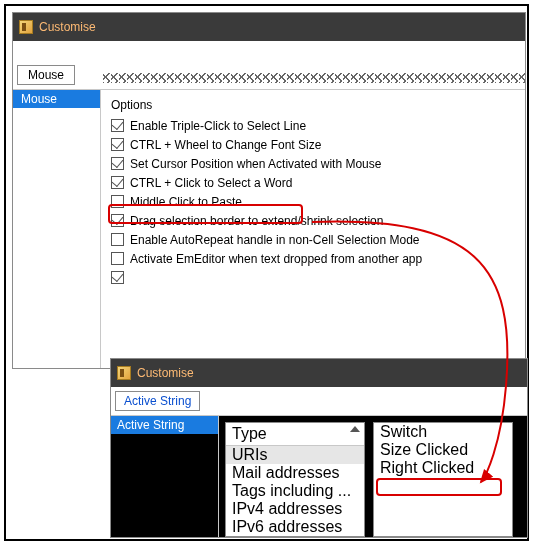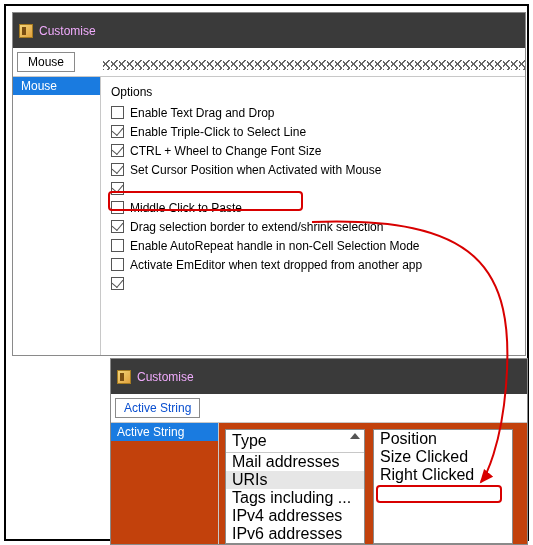--- a/index.html
+++ b/index.html
@@ -25,22 +25,22 @@
   
   
   .win1 {
     position: absolute;
     left: 6px; top: 6px;
     width: 514px;
     border: 1px solid #8a8a8a;
   }
   .titlebar {
     background: #3a3a3a;
-    color: #f0abfc;
-    height: 35px;
+    color: #fdba74;
+    height: 28px;
     display: flex;
     align-items: center;
     padding-left: 6px;
     font-size: 12px;
   }
   .titlebar .appicon {
     width: 14px; height: 14px;
     background: linear-gradient(135deg,#f3d57a 0%, #e2a23d 100%);
     border: 1px solid #a67b20;
     margin-right: 6px;
@@ -50,20 +50,21 @@
     content:"";
     position:absolute; left:2px; top:2px;
     width:4px; height:8px;
     background:#7a4e12;
   }
   
   .win1-body {
     background: #fff;
     position: relative;
     padding: 0;
+    margin-top: 20px;
   }
   .tabstrip1 {
     position: relative;
     height: 28px;
     background: #fff;
   }
   .tab1 {
     position: absolute;
     left: 4px; top: 4px;
     border: 1px solid #8a8a8a;
@@ -144,21 +145,21 @@
   }
   
   
   .win2 {
     position: absolute;
     left: 104px;
     top: 352px;
     width: 418px;
     border: 1px solid #8a8a8a;
   }
-  .win2-body { background:#c2410c; }
+  .win2-body { background:#000000; }
   .tabstrip2 {
     height: 28px;
     position: relative;
     background: #fff;
   }
   .tab2 {
     position: absolute;
     left: 4px; top: 4px;
     border: 1px solid #8a8a8a;
     padding: 2px 8px;
@@ -253,38 +254,35 @@
         <div class="zigzag"></div>
       </div>
       <div class="win1-main">
         <div class="sidebar1">
           <div class="sidecat">Mouse</div>
           <div class="filler"></div>
         </div>
         <div class="opts">
           <div class="opts-title">Options</div>
           <div id="opt-list">
-              <div class="chk">
-                <span class="box"></span>
-                <span>Enable Text Drag and Drop</span>
-              </div>
               <div class="chk checked">
                 <span class="box"></span>
                 <span>Enable Triple-Click to Select Line</span>
               </div>
               <div class="chk checked">
                 <span class="box"></span>
                 <span>CTRL + Wheel to Change Font Size</span>
               </div>
               <div class="chk checked">
                 <span class="box"></span>
                 <span>Set Cursor Position when Activated with Mouse</span>
               </div>
               <div class="chk checked">
                 <span class="box"></span>
+                <span>CTRL + Click to Select a Word</span>
               </div>
               <div class="chk">
                 <span class="box"></span>
                 <span>Middle Click to Paste</span>
               </div>
               <div class="chk checked">
                 <span class="box"></span>
                 <span>Drag selection border to extend/shrink selection</span>
               </div>
               <div class="chk">
@@ -319,30 +317,30 @@
           <div class="sidecat2">Active String</div>
           <div class="filler"></div>
         </div>
         <div class="lists">
           <div class="listbox left">
             <div class="listhead">
               <span>Type</span>
               <span class="sortarr"></span>
             </div>
             <div id="type-list">
+                <div class="listitem sel">URIs</div>
                 <div class="listitem">Mail addresses</div>
-                <div class="listitem sel">URIs</div>
                 <div class="listitem">Tags including ...</div>
                 <div class="listitem">IPv4 addresses</div>
                 <div class="listitem">IPv6 addresses</div>
               </div>
           </div>
           <div class="listbox right" style="position:relative;">
             <div id="event-list">
-                <div class="listitem">Position</div>
+                <div class="listitem">Switch</div>
                 <div class="listitem">Size Clicked</div>
                 <div class="listitem">Right Clicked</div>
               </div>
             <div class="evt-highlight" id="evt-hl" style="left: 2px; top: 55px; width: 126px; height: 18px;"></div>
           </div>
         </div>
       </div>
     </div>
   </div>
 

